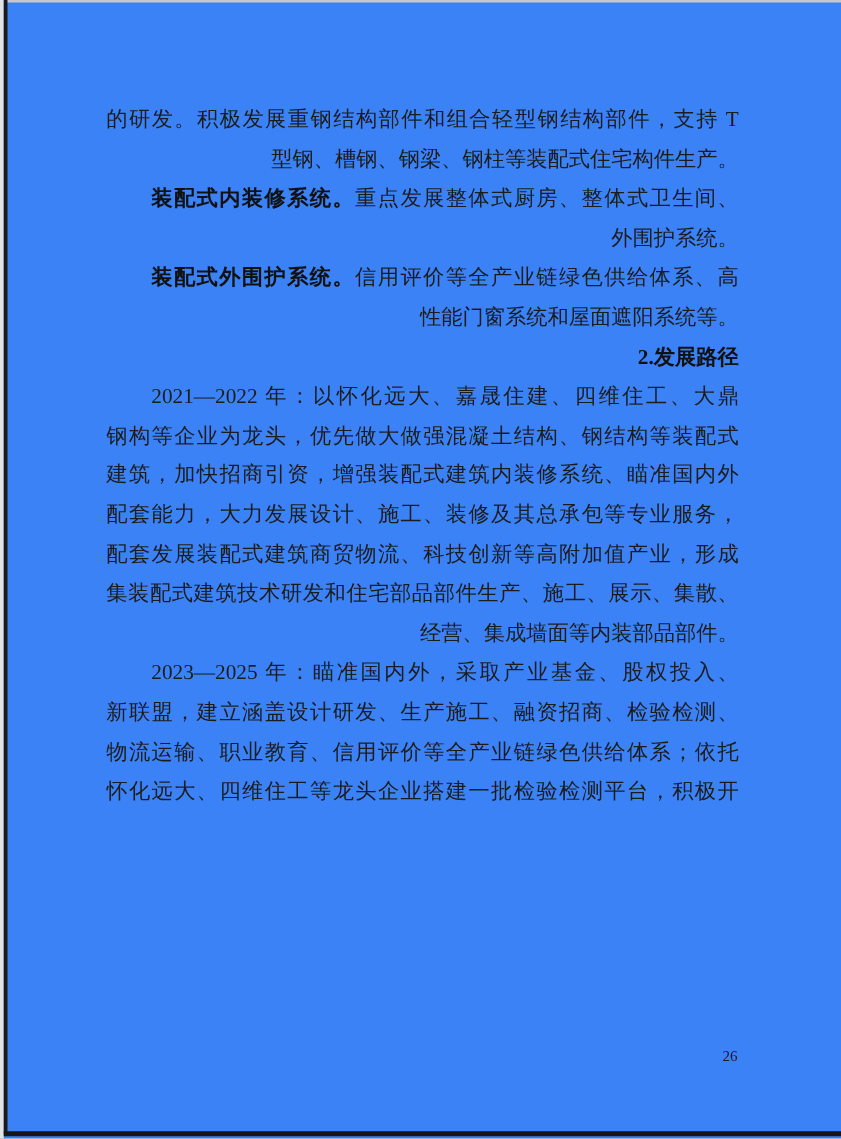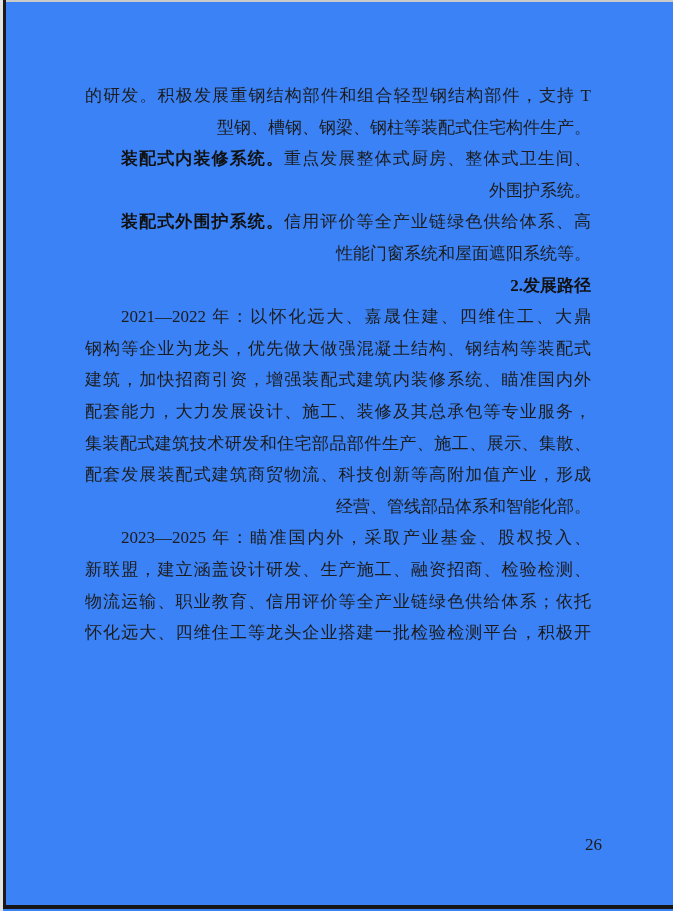--- a/index.html
+++ b/index.html
@@ -62,24 +62,24 @@
   }
   .line b {
     font-weight: 700;
     color: #111111;
   }
   .page-number {
     position: absolute;
     left: 566px;
     top: 836px;
     width: 36px;
-    font-size: 17px;
+    font-size: 12px;
     line-height: 18px;
     color: #1c1c1c;
-    text-align: right;
+    text-align: center;
   }
 </style>
 </head>
 <body>
 
 <div class="page">
   <div class="edge-top-line"></div>
   <div class="edge-left-strip"></div>
   <div class="edge-left-line"></div>
 
@@ -88,23 +88,23 @@
       <div class="line"><span>型钢、槽钢、钢梁、钢柱等装配式住宅构件生产。</span></div>
       <div class="line fill indent"><b>装配式内装修系统。</b><span>重点发展整体式厨房、整体式卫生间、</span></div>
       <div class="line"><span>外围护系统。</span></div>
       <div class="line fill indent"><b>装配式外围护系统。</b><span>信用评价等全产业链绿色供给体系、高</span></div>
       <div class="line"><span>性能门窗系统和屋面遮阳系统等。</span></div>
       <div class="line indent"><b>2.发展路径</b></div>
       <div class="line fill indent"><span>2021—2022 年：以怀化远大、嘉晟住建、四维住工、大鼎</span></div>
       <div class="line fill"><span>钢构等企业为龙头，优先做大做强混凝土结构、钢结构等装配式</span></div>
       <div class="line fill"><span>建筑，加快招商引资，增强装配式建筑内装修系统、瞄准国内外</span></div>
       <div class="line fill"><span>配套能力，大力发展设计、施工、装修及其总承包等专业服务，</span></div>
+      <div class="line fill"><span>配套发展装配式建筑商贸物流、科技创新等高附加值产业，形成</span></div>
       <div class="line fill"><span>集装配式建筑技术研发和住宅部品部件生产、施工、展示、集散、</span></div>
-      <div class="line fill"><span>配套发展装配式建筑商贸物流、科技创新等高附加值产业，形成</span></div>
-      <div class="line"><span>经营、管线部品体系和智能化部。</span></div>
+      <div class="line"><span>经营、集成墙面等内装部品部件。</span></div>
       <div class="line fill indent"><span>2023—2025 年：瞄准国内外，采取产业基金、股权投入、</span></div>
       <div class="line fill"><span>新联盟，建立涵盖设计研发、生产施工、融资招商、检验检测、</span></div>
       <div class="line fill"><span>物流运输、职业教育、信用评价等全产业链绿色供给体系；依托</span></div>
       <div class="line fill"><span>怀化远大、四维住工等龙头企业搭建一批检验检测平台，积极开</span></div>
     </div>
 
   <div class="page-number">26</div>
 
   <div class="edge-bottom-line"></div>
 </div>

